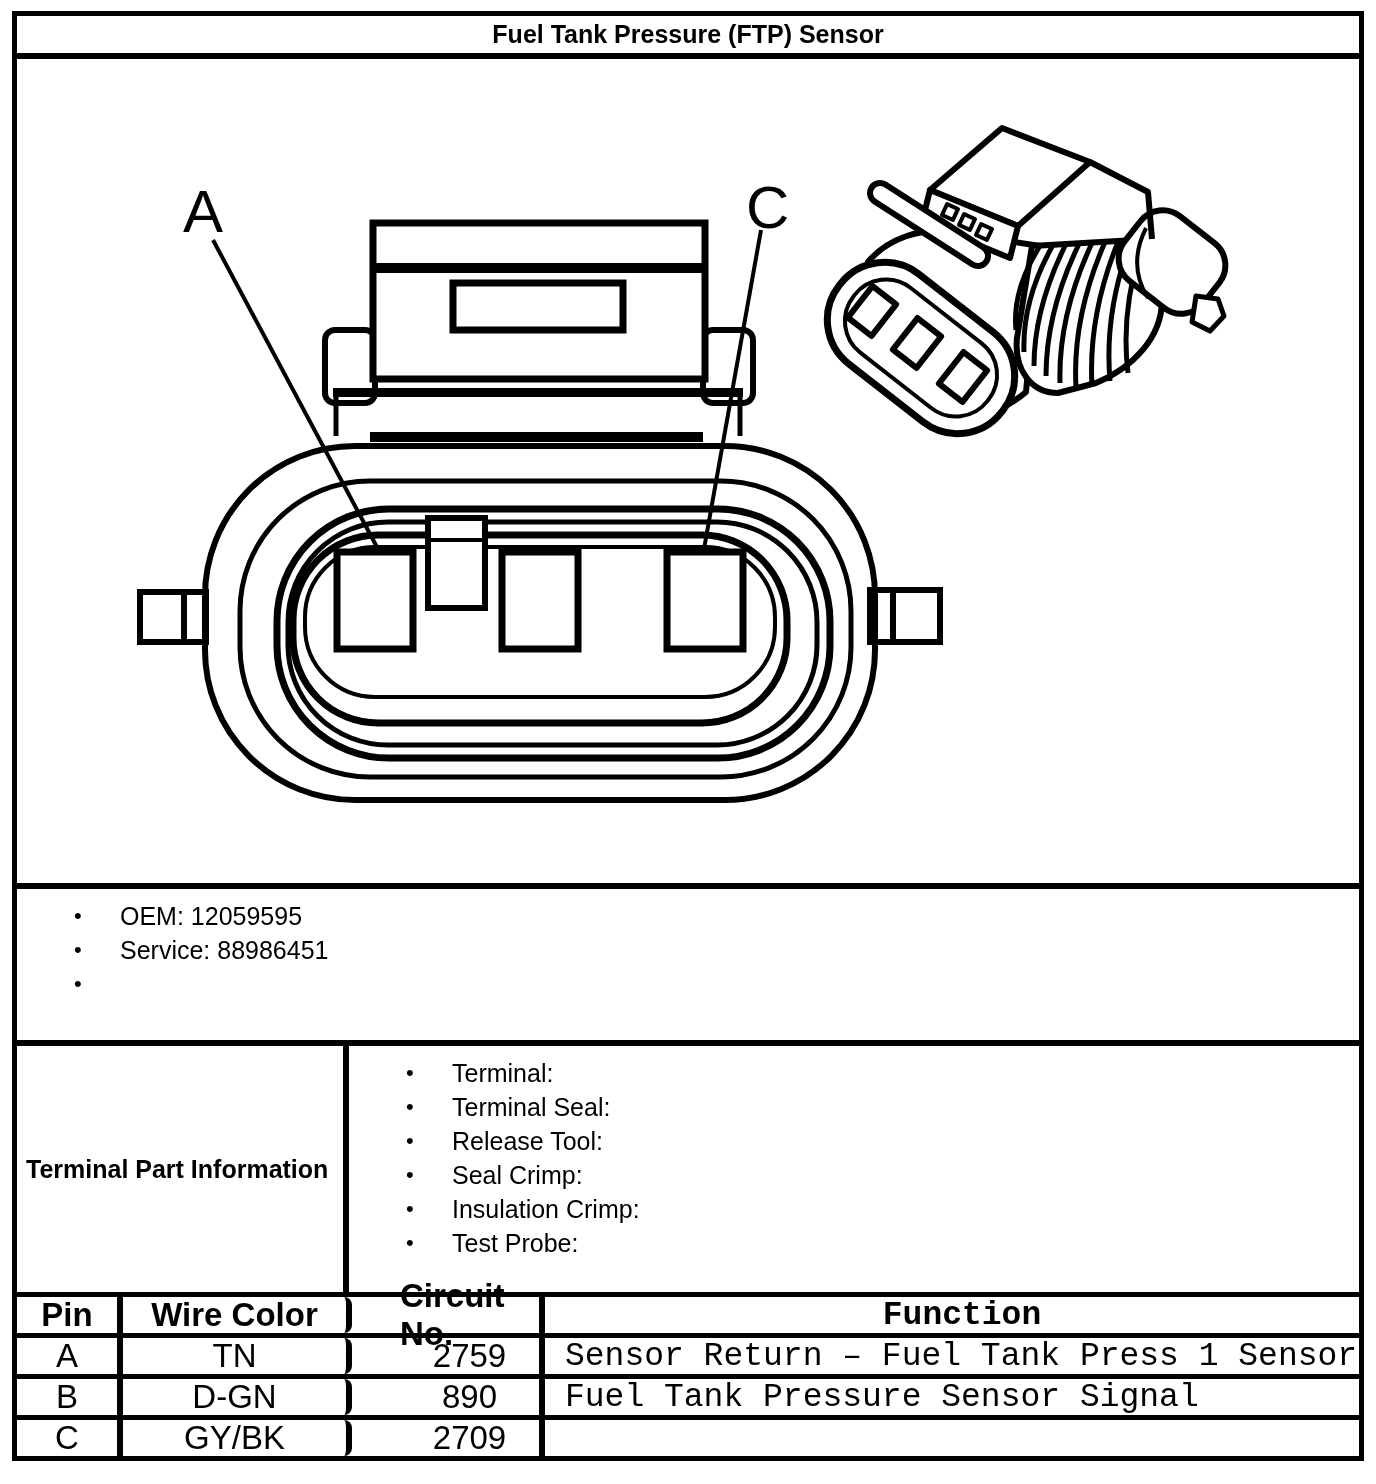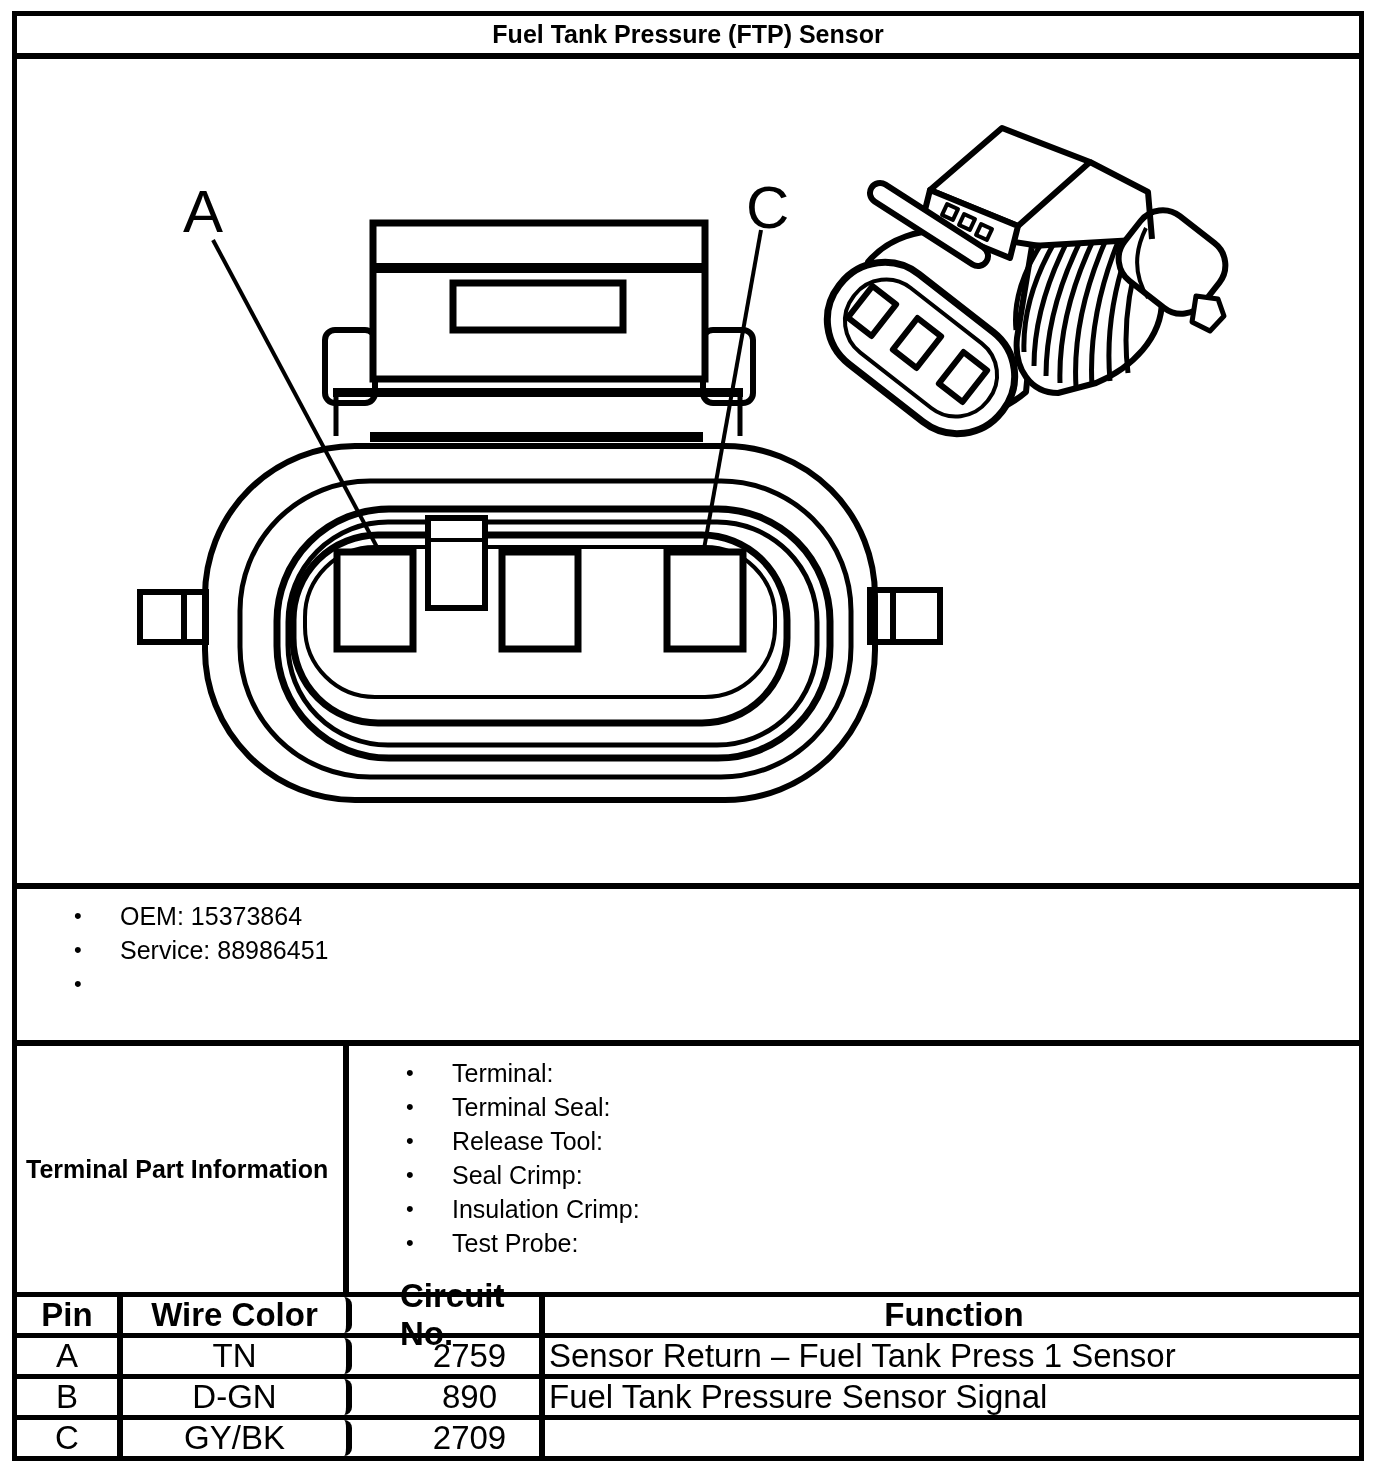--- a/index.html
+++ b/index.html
@@ -15,21 +15,21 @@
   .info-body{flex:1;padding-top:10px;}
   .li{display:flex;line-height:34px;font-size:25px;}
   .dot{width:46px;text-align:left;padding-left:57px;flex:none;font-size:22px;}
   .pin-table{flex:1;display:flex;flex-direction:column;}
   .pt-row{display:flex;flex:none;height:36px;box-sizing:content-box;}
   .pt-row.bb{border-bottom:5px solid #000;}
   .pt-cell{display:flex;align-items:center;justify-content:center;font-size:33px;box-sizing:border-box;}
   .c1{width:106px;border-right:6px solid #000;flex:none;}
   .c2{width:229px;border-right:6px solid #000;flex:none;border-radius:8px;}
   .c3{width:193px;border-right:6px solid #000;flex:none;padding-left:48px;}
-  .c4{flex:1;justify-content:flex-start;padding-left:4px;overflow:hidden;white-space:nowrap;}
+  .c4{flex:1;justify-content:flex-start;padding-left:20px;overflow:hidden;white-space:nowrap;font-family:Liberation Mono, monospace;}
   .hdr .pt-cell{font-weight:bold;}
   text{font-family:"Liberation Sans",sans-serif;}
 </style>
 </head>
 <body>
 
 <div class="frame">
 
   <div class="title-row">Fuel Tank Pressure (FTP) Sensor</div>
 
@@ -125,21 +125,21 @@
       </g>
       <text x="183" y="232" font-size="60" fill="#000" stroke="none">A</text>
       <text x="746" y="228" font-size="60" fill="#000" stroke="none">C</text>
     </svg>
   </div>
 
   <div class="info-row r1">
     <div class="info-body">
       <div class="li">
         <span class="dot">•</span>
-        <span>OEM: 15373864</span>
+        <span>OEM: 12059595</span>
       </div>
       <div class="li">
         <span class="dot">•</span>
         <span>Service: 88986451</span>
       </div>
       <div class="li">
         <span class="dot">•</span>
       </div>
     </div>
   </div>

